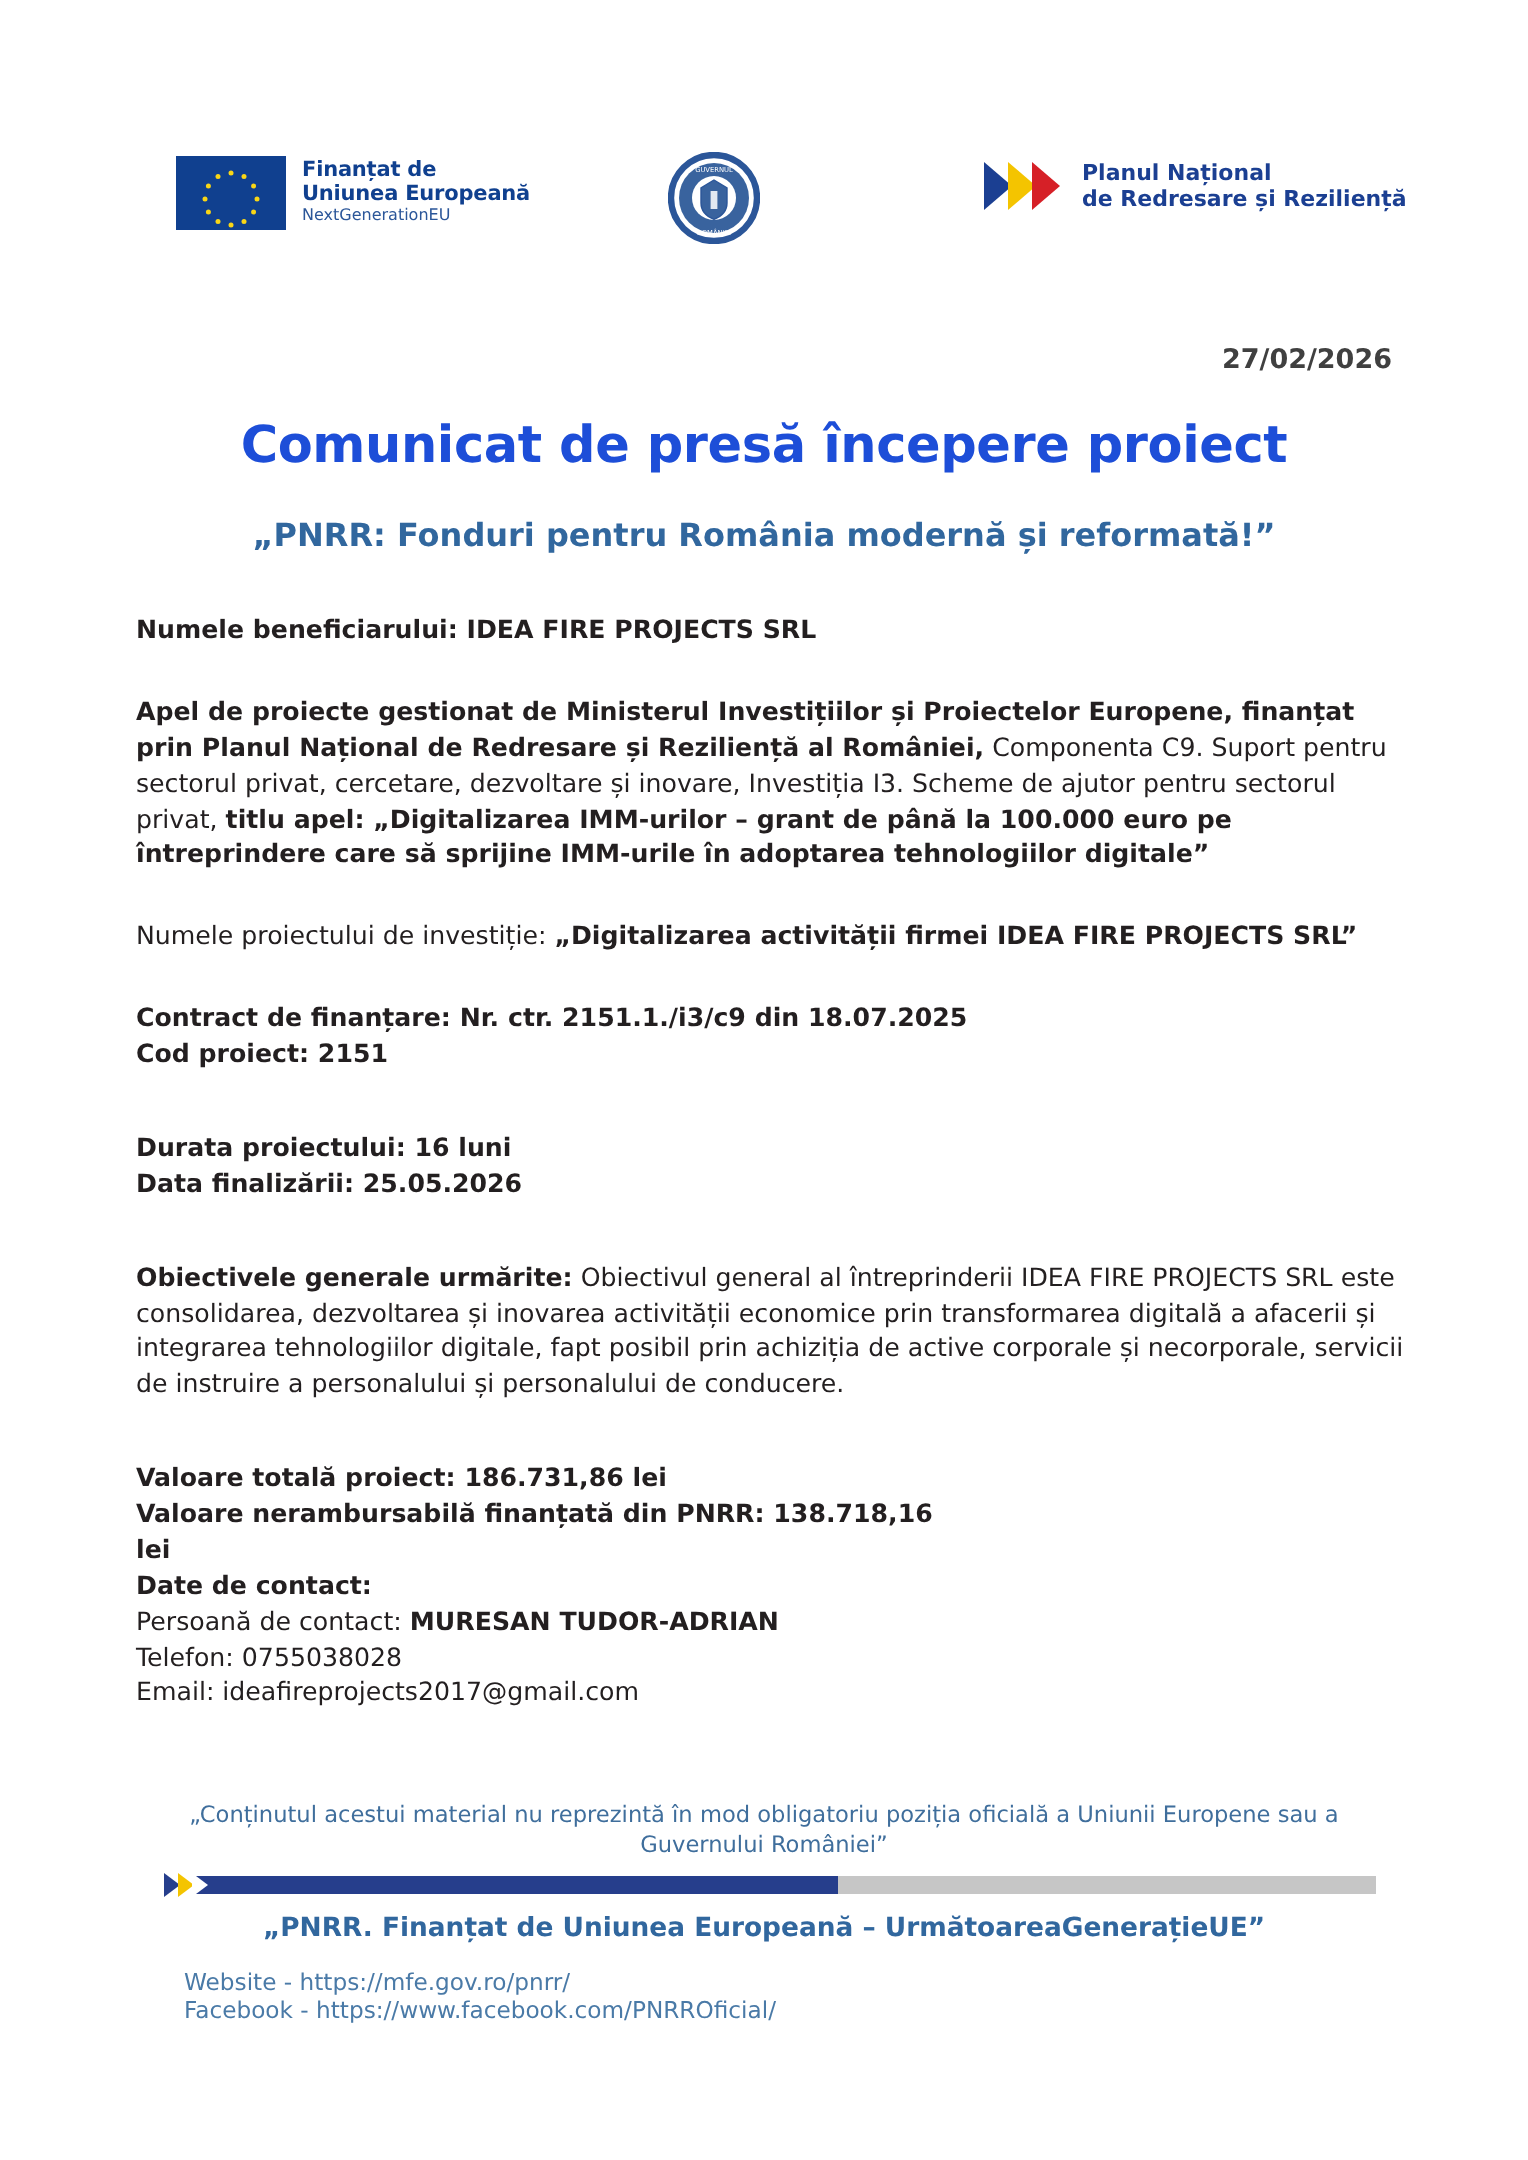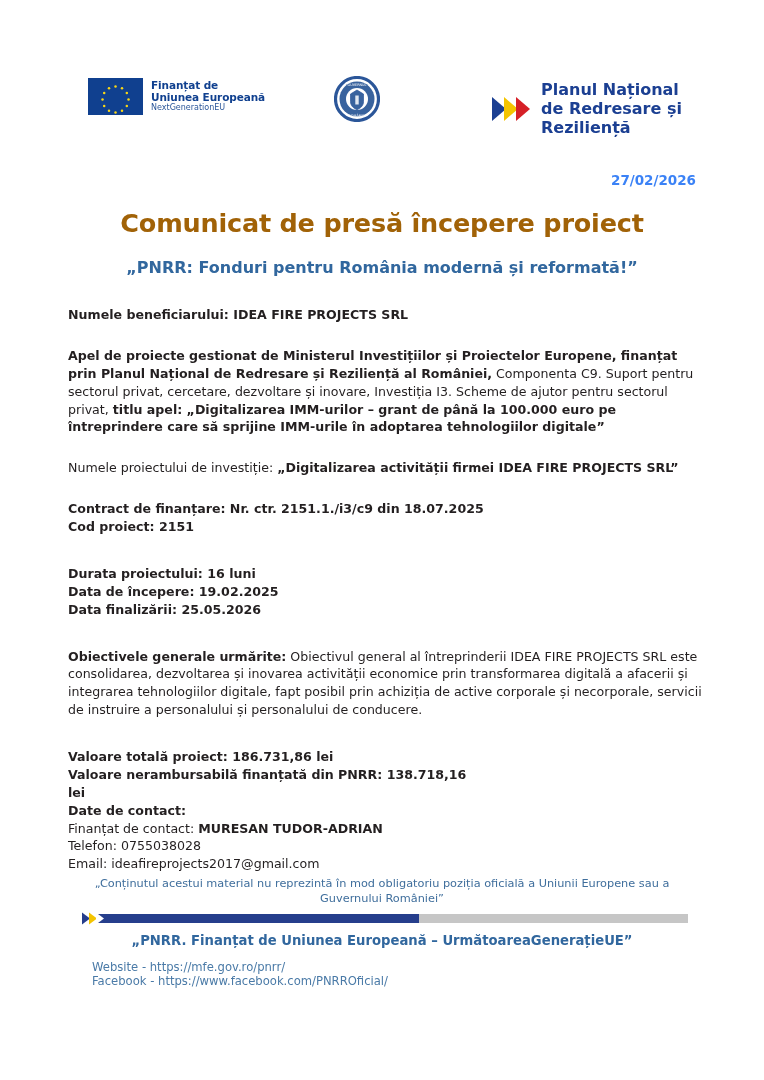--- a/index.html
+++ b/index.html
@@ -85,45 +85,45 @@
     gap: 9px;
   }
   .pnrr-arrows {
     width: 40px;
     height: 26px;
     flex: none;
   }
   .pnrr-text {
     color: #1b3f92;
     font-weight: bold;
-    font-size: 16px;
+    font-size: 11px;
     line-height: 1.2;
   }
   .pnrr-text span { display: block; }
 
   
   .doc-date {
     position: absolute;
     right: 68px;
     top: 172px;
     font-size: 13.5px;
     font-weight: bold;
-    color: #3b82f6;
+    color: #404040;
     margin-left: 40px;
   }
 
   
   .title-main {
     position: absolute;
     left: 68px; right: 68px;
     top: 208px;
     text-align: center;
     font-size: 25.5px;
     font-weight: bold;
-    color: #a16207;
+    color: #1d4ed8;
     letter-spacing: -0.2px;
   }
   .title-sub {
     position: absolute;
     left: 68px; right: 68px;
     top: 258px;
     text-align: center;
     font-size: 16px;
     font-weight: bold;
     color: #31679e;
@@ -147,21 +147,21 @@
   .b { font-weight: bold; }
   .n { font-weight: normal; }
   .sp-sm { height: 9px; }
   .sp-md { height: 15px; }
 
   
   .footer {
     position: absolute;
     left: 68px;
     right: 68px;
-    bottom: 92px;
+    bottom: 68px;
   }
   .disclaimer {
     font-size: 11.3px;
     line-height: 1.35;
     color: #3f6e9c;
     text-align: center;
     margin: 0 10px 6px 10px;
   }
   .flag-bar {
     position: relative;
@@ -299,23 +299,20 @@
     </p>
     <p class="para">
       <span class="b">Cod proiect: 2151</span>
     </p>
 
     <div class="sp-md"></div>
 
     <p class="para tight">
       <span class="b">Durata proiectului: 16 luni</span>
     </p>
-    <p class="para tight">
-      <span class="b">Data de începere: 19.02.2025</span>
-    </p>
     <p class="para">
       <span class="b">Data finalizării: 25.05.2026</span>
     </p>
 
     <div class="sp-md"></div>
 
     <p class="para">
       <span class="b">Obiectivele generale urmărite:</span><span class="n">  Obiectivul general al întreprinderii IDEA FIRE PROJECTS SRL  este consolidarea, dezvoltarea și inovarea activității economice prin transformarea digitală a afacerii și integrarea tehnologiilor digitale, fapt posibil prin achiziția de active corporale și necorporale, servicii de instruire a personalului  și personalului de conducere.</span>
     </p>
 
@@ -327,21 +324,21 @@
     <p class="para tight">
       <span class="b">Valoare nerambursabilă finanțată din PNRR: 138.718,16</span>
     </p>
     <p class="para tight">
       <span class="b">lei</span>
     </p>
     <p class="para tight">
       <span class="b">Date de contact:</span>
     </p>
     <p class="para tight">
-      <span class="n">Finanțat de contact: </span><span class="b">MURESAN TUDOR-ADRIAN</span>
+      <span class="n">Persoană de contact: </span><span class="b">MURESAN TUDOR-ADRIAN</span>
     </p>
     <p class="para tight">
       <span class="n">Telefon: 0755038028</span>
     </p>
     <p class="para tight">
       <span class="n">Email: ideafireprojects2017@gmail.com</span>
     </p>
   </div>
 
   <div class="footer">

